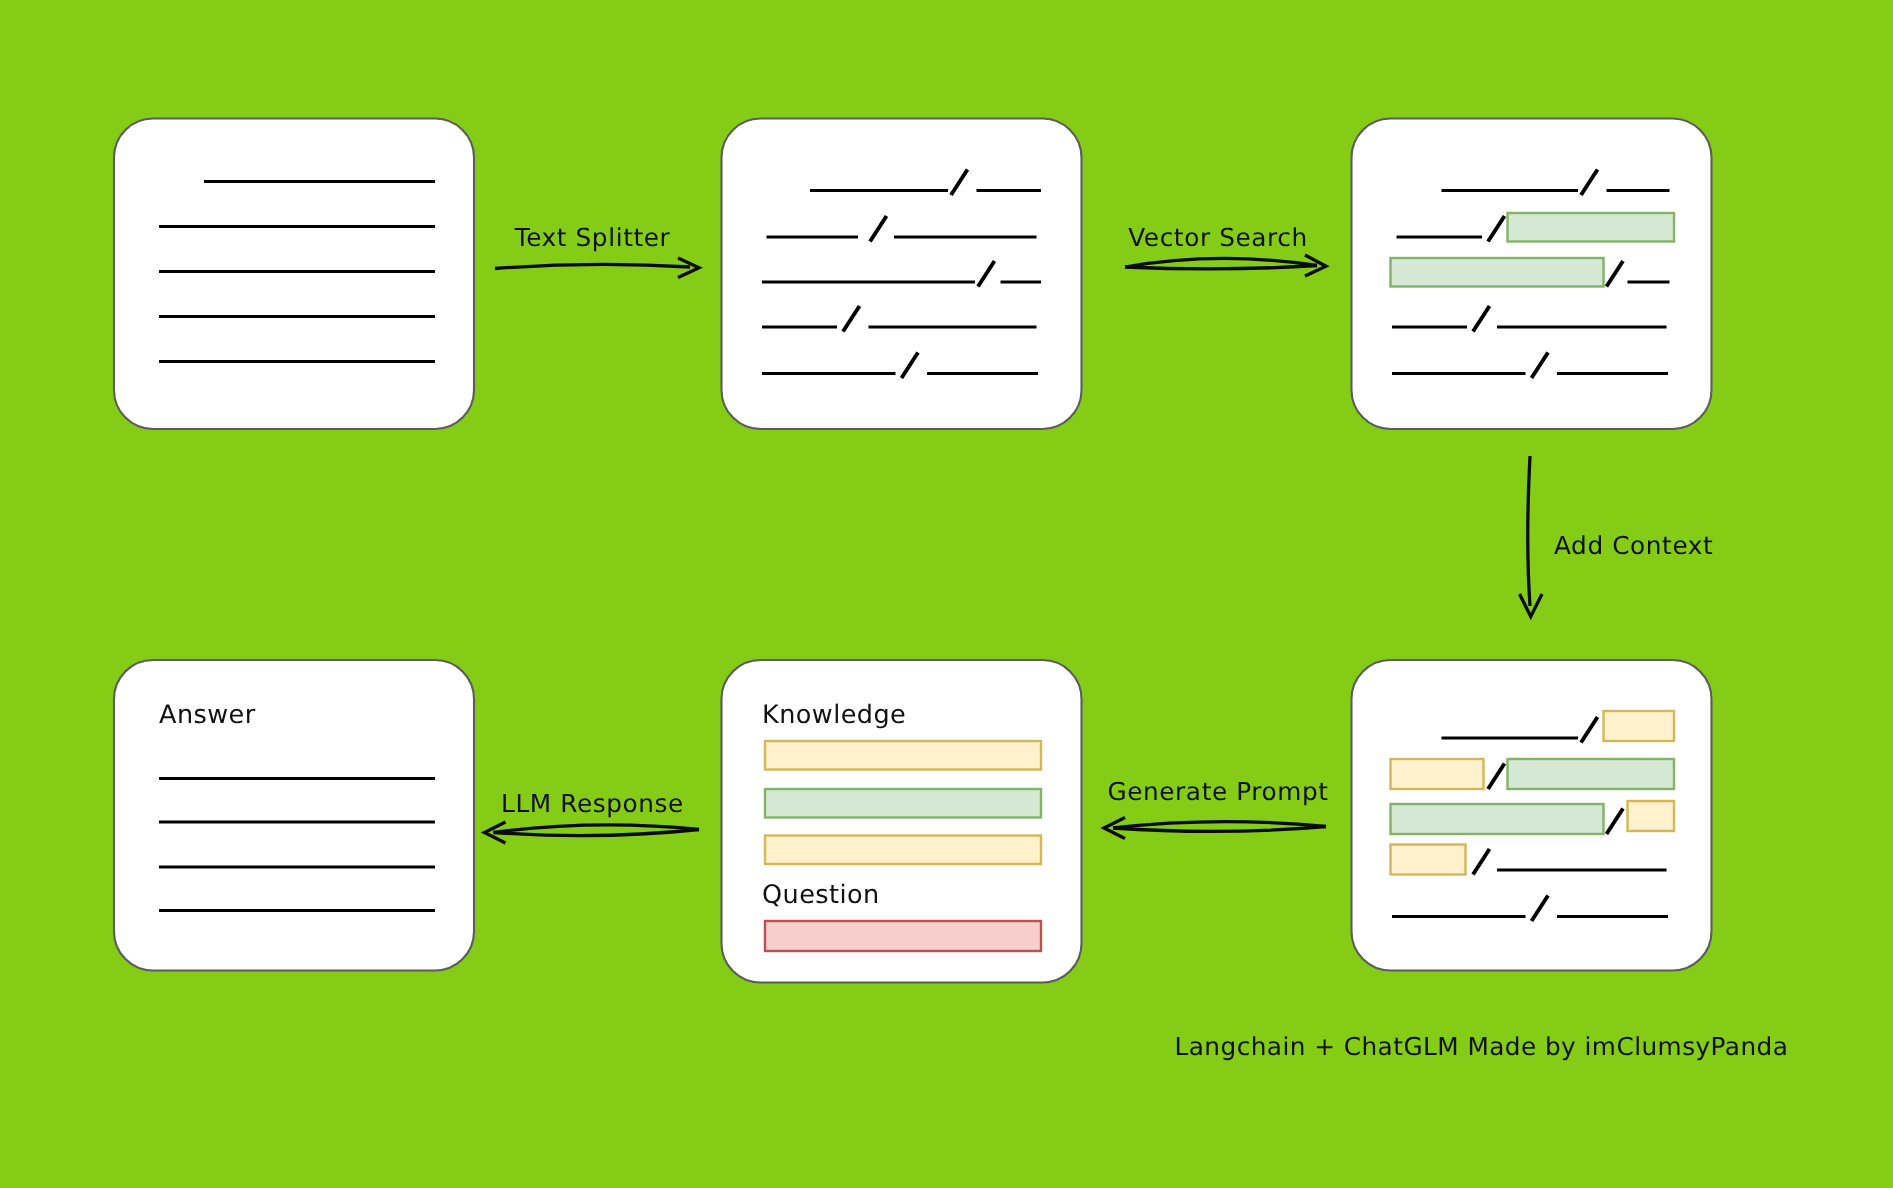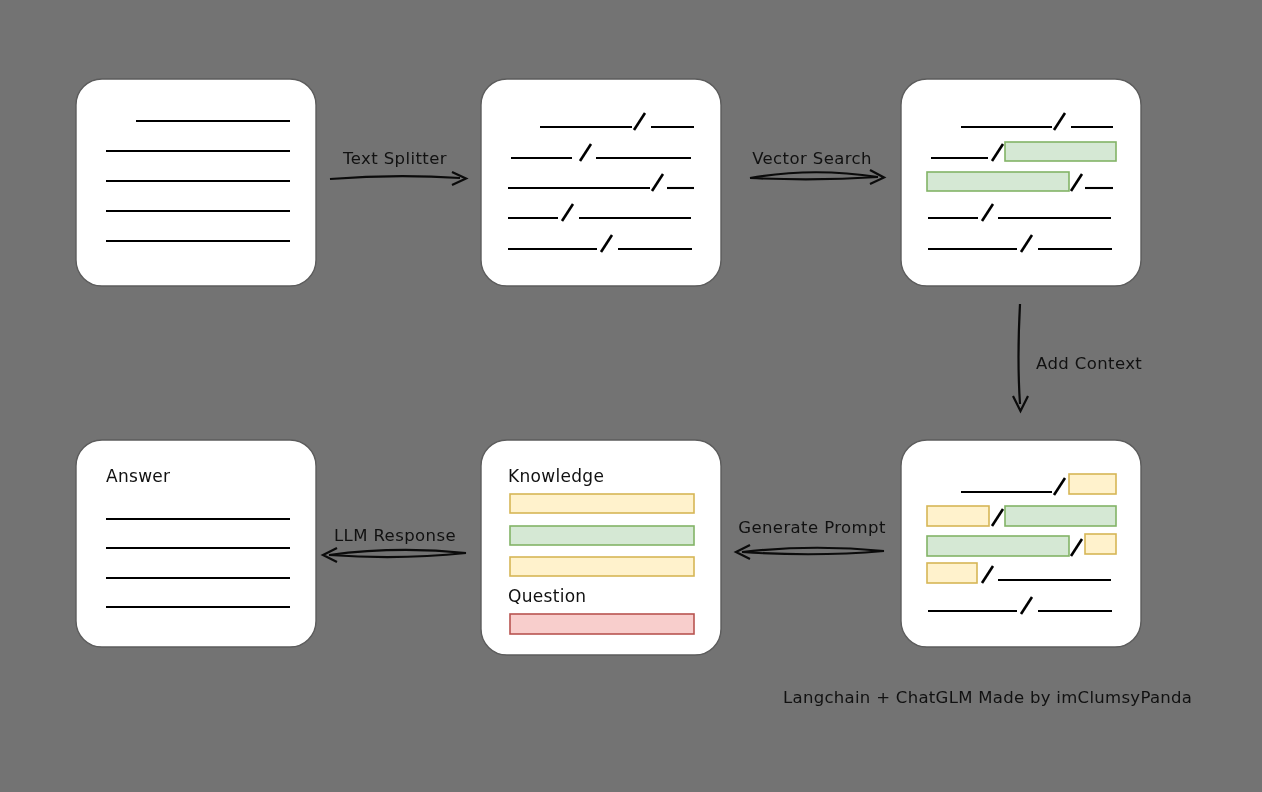--- a/index.html
+++ b/index.html
@@ -1,21 +1,21 @@
 <!DOCTYPE html>
 <html><head>
 <meta charset="utf-8">
 <style>
   html,body{margin:0;padding:0;background:#ffffff;}
   body{
     width:1262px;height:792px;
     font-family:"DejaVu Sans", sans-serif;
     overflow:hidden;
   }
-  #stage{position:relative;width:1262px;height:792px;background:#737373;}
+  #stage{position:relative;width:1262px;height:792px;background:#84cc16;}
   svg#diagram{position:absolute;left:0;top:0;width:1262px;height:792px;}
   .doc-box{fill:#ffffff;stroke:#5c5c5c;stroke-width:1.4;}
   .txt-line{stroke:#000000;stroke-width:2.1;stroke-linecap:butt;}
   .slash{stroke:#000000;stroke-width:2.6;stroke-linecap:butt;}
   .arrow-path{fill:none;stroke:#0b0b0b;stroke-width:2.2;}
   .arrow-head{fill:none;stroke:#0b0b0b;stroke-width:2.2;stroke-linejoin:miter;}
   .lbl{
     font-family:"DejaVu Sans", sans-serif;
     font-size:16.5px;
     fill:#111111;

